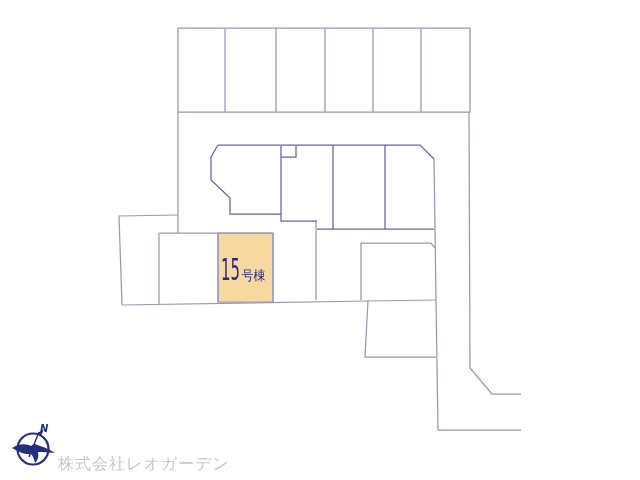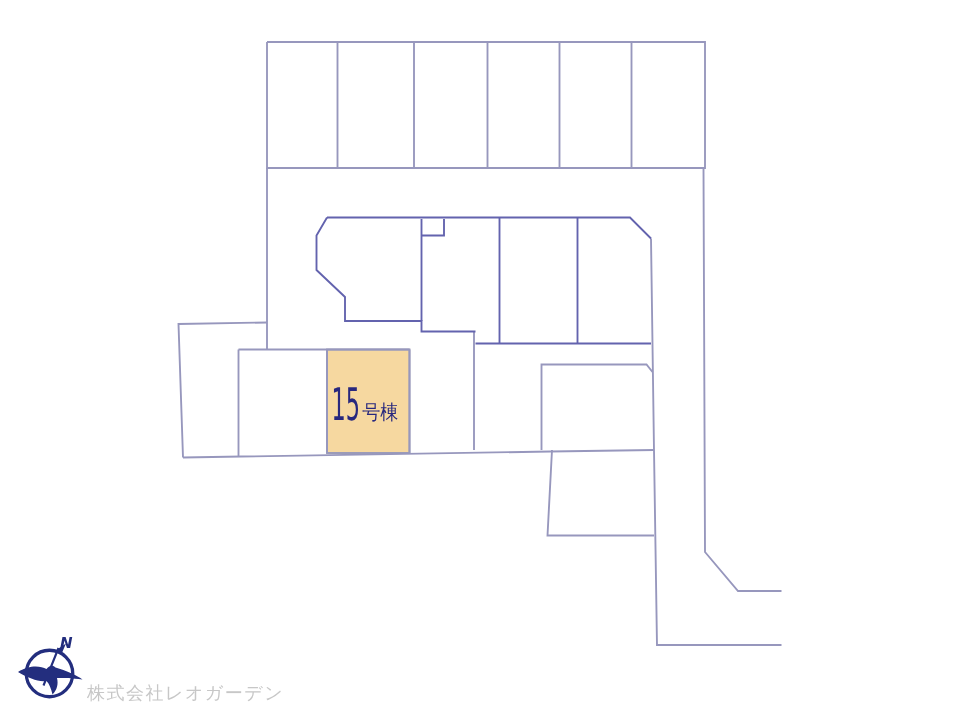--- a/index.html
+++ b/index.html
@@ -33,21 +33,21 @@
   .compass .bird{fill:var(--logo);stroke:none;}
   .compass .needle{stroke:var(--logo);stroke-width:1.4;fill:none;}
   .compass .pennant{fill:var(--logo);}
   .compass .north{
     font-family:"DejaVu Sans", sans-serif;
     font-style:italic;font-weight:bold;
     font-size:10px;fill:var(--logo);
   }
   .company{
     position:absolute;left:46px;top:33px;
-    font-size:12px;letter-spacing:1px;
+    font-size:16px;letter-spacing:1px;
     color:var(--company);
     white-space:nowrap;
   }
 </style>
 </head>
 <body>
 
 <div class="canvas">
 
   <svg id="plan-svg" width="640" height="480" viewBox="0 0 640 480">

